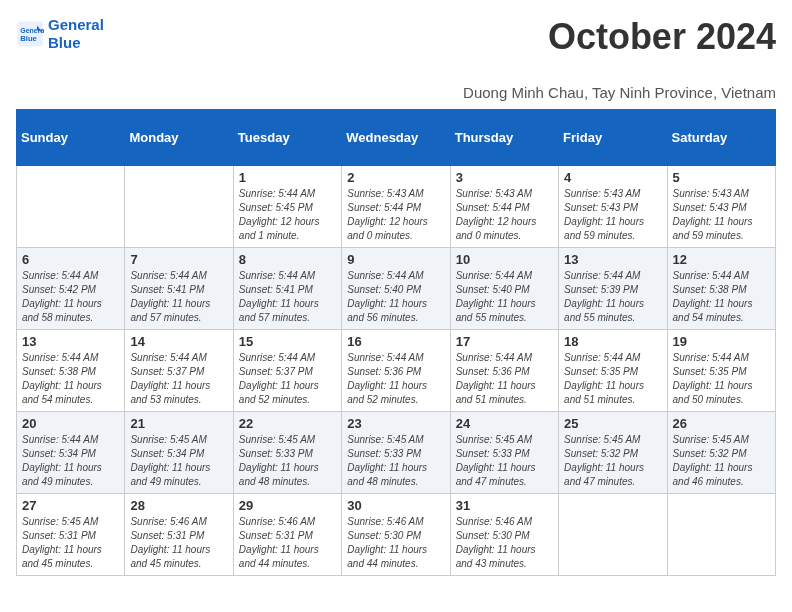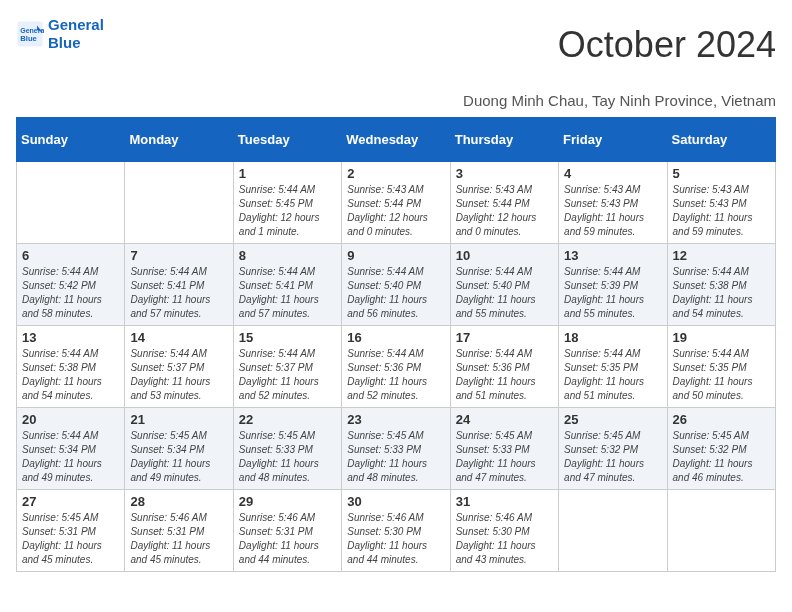--- a/index.html
+++ b/index.html
@@ -34,40 +34,39 @@
     }
     .logo-icon {
       width: 28px;
       height: 28px;
     }
     .title-area {
       text-align: right;
     }
     .month-title {
       font-size: 36px;
-      font-weight: 400;
+      font-weight: 700;
       color: #333;
-      margin-top: 8px;
     }
     .subtitle {
       font-size: 15px;
       color: #555;
       margin-top: 26px;
     }
     .calendar {
       width: 100%;
       border-collapse: collapse;
       margin-top: 8px;
     }
     .calendar th {
       background: #1565c0;
       color: #fff;
       font-size: 13px;
       font-weight: bold;
-      padding: 14px 4px;
+      padding: 20px 4px;
       text-align: left;
       border: 1px solid #1565c0;
     }
     .calendar td {
       border: 1px solid #ccc;
       vertical-align: top;
       padding: 4px 5px;
       font-size: 10.5px;
       color: #333;
       width: calc(100% / 7);

